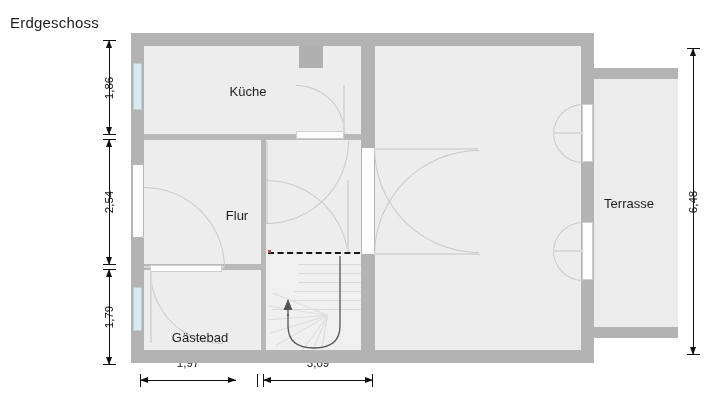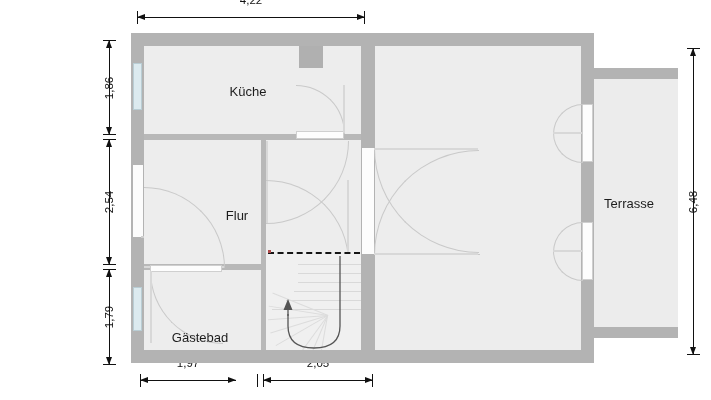--- a/index.html
+++ b/index.html
@@ -64,29 +64,22 @@
   .wtread{position:absolute;background:#dcdcdc;height:1px;transform-origin:0 0;}
   .dashline{position:absolute;height:0;border-top:2px dashed #151515;}
   .reddot{position:absolute;width:3px;height:3px;background:#b04a4a;}
   .uparrow{position:absolute;}
 </style>
 </head>
 <body>
 
 <div id="plan">
 
-
-  <div class="dimwrap dim-h" style="left:137px;top:8px;width:228px;height:18px;">
-    <div class="dimline bar"></div>
-    <div class="arrow l"></div>
-      <div class="arrow r"></div>
-    <div class="tick" style="left:0;"></div>
-    <div class="tick" style="left:227px;"></div>
-    <div class="dimtxt">4,22</div>
-  </div>
+  <div class="title">Erdgeschoss</div>
+
 
   <div class="dimwrap dim-v" style="left:100px;top:40px;width:18px;height:95px;">
     <div class="dimline bar"></div>
     <div class="arrow t"></div>
       <div class="arrow b"></div>
     <div class="tick" style="top:0;"></div>
     <div class="tick" style="top:94px;"></div>
     <div class="dimtxt">1,86</div>
   </div>
   <div class="dimwrap dim-v" style="left:100px;top:139px;width:18px;height:126px;">
@@ -113,21 +106,21 @@
     <div class="tick" style="left:0;"></div>
     <div class="tick" style="left:117px;"></div>
     <div class="dimtxt">1,97</div>
   </div>
   <div class="dimwrap dim-h" style="left:263px;top:371px;width:110px;height:18px;">
     <div class="dimline bar"></div>
     <div class="arrow l"></div>
       <div class="arrow r"></div>
     <div class="tick" style="left:0;"></div>
     <div class="tick" style="left:109px;"></div>
-    <div class="dimtxt">2,05</div>
+    <div class="dimtxt">3,09</div>
   </div>
 
   <div class="dimwrap dim-v" style="left:684px;top:48px;width:18px;height:307px;">
     <div class="dimline bar"></div>
     <div class="arrow t"></div>
       <div class="arrow b"></div>
     <div class="tick" style="top:0;"></div>
     <div class="tick" style="top:306px;"></div>
     <div class="dimtxt">6,48</div>
   </div>

